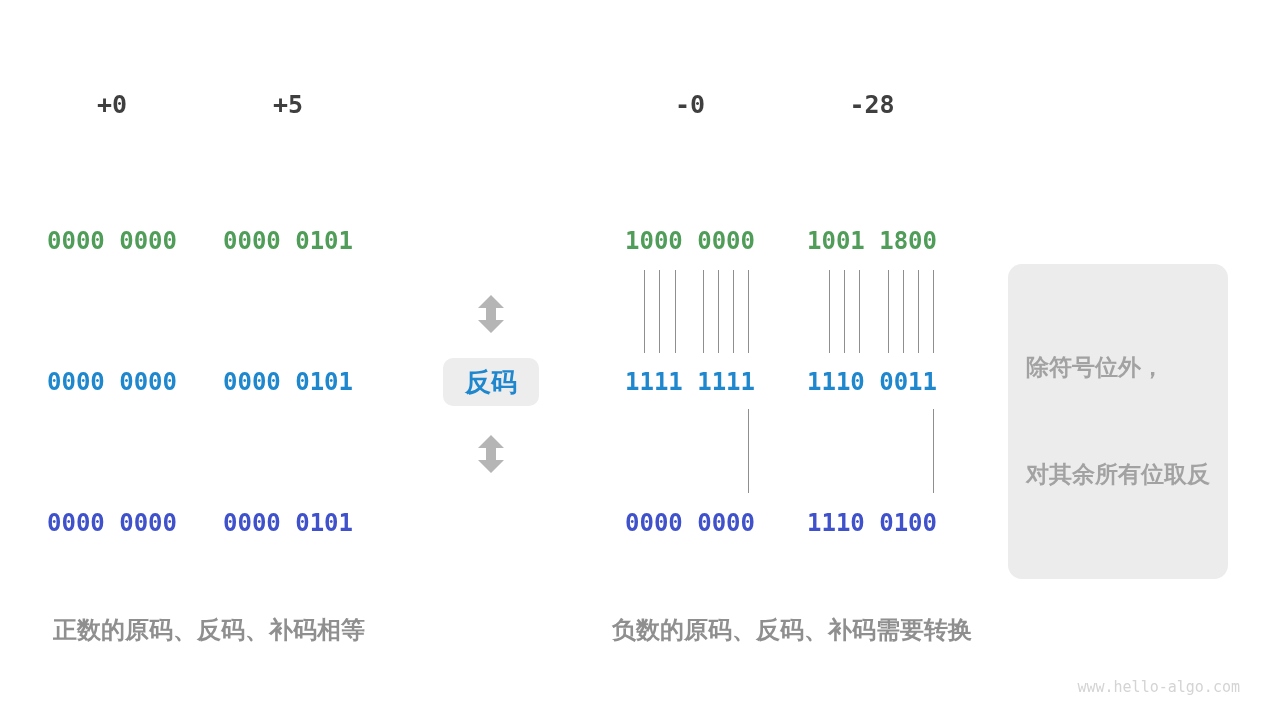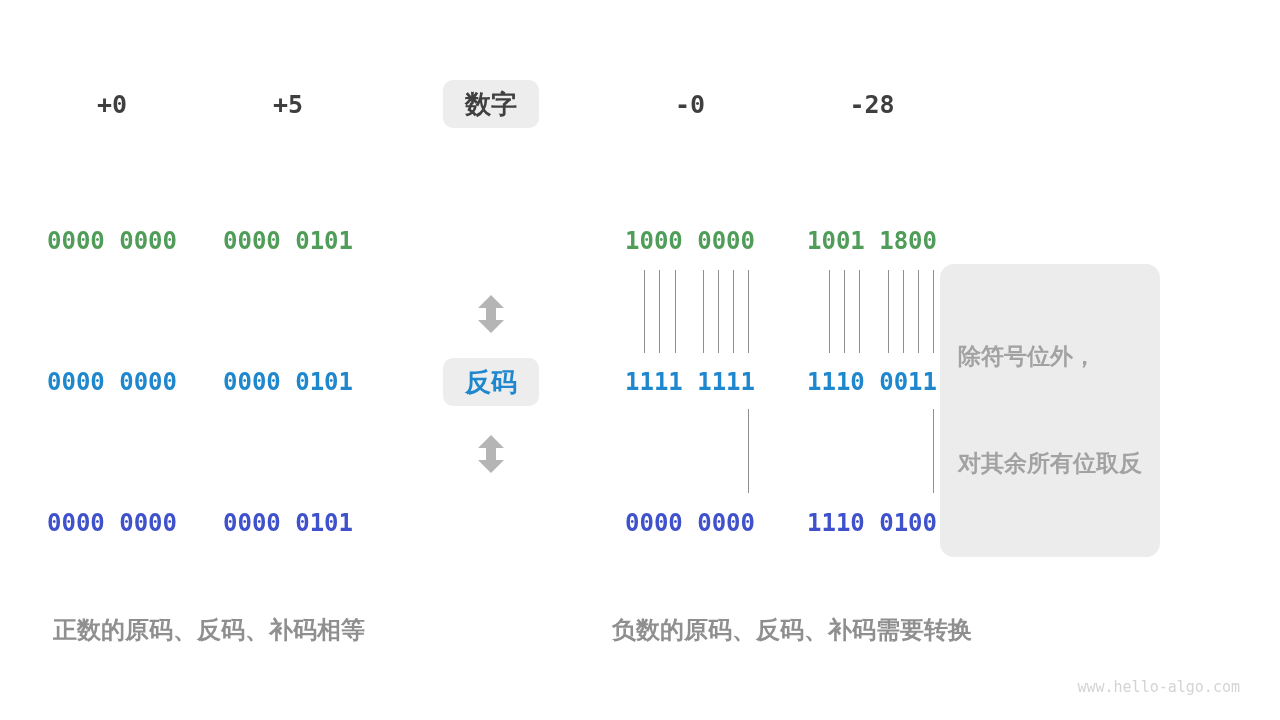--- a/index.html
+++ b/index.html
@@ -22,23 +22,20 @@
   .arrow{position:absolute;transform:translate(-50%,-50%);line-height:0;}
   .watermark{position:absolute;font-size:15px;color:#d4d4d4;}
 </style>
 </head>
 <body>
 
 <div class="canvas">
 
   <div class="cell num-header mono" style="left:112px;top:104px;">+0</div>
   <div class="cell num-header mono" style="left:288px;top:104px;">+5</div>
-  <div class="label-box" style="left:491px;top:104px;color:#3f3f3f;">
-    <span>数字</span>
-  </div>
   <div class="cell num-header mono" style="left:690px;top:104px;">-0</div>
   <div class="cell num-header mono" style="left:872px;top:104px;">-28</div>
 
   <div class="cell bin mono green" style="left:112px;top:241px;">0000 0000</div>
   <div class="cell bin mono green" style="left:288px;top:241px;">0000 0101</div>
   <div class="cell bin mono green" style="left:690px;top:241px;">1000 0000</div>
   <div class="cell bin mono green" style="left:872px;top:241px;">1001 1800</div>
 
   <div class="vline" style="left:644px;top:270px;height:83px;"></div>
   <div class="vline" style="left:659px;top:270px;height:83px;"></div>
@@ -76,21 +73,21 @@
     <svg width="26" height="38" viewBox="0 0 26 38">
         <path d="M13 0 L26 13 L18 13 L18 25 L26 25 L13 38 L0 25 L8 25 L8 13 L0 13 Z" fill="#b5b5b5"></path>
       </svg>
   </div>
 
   <div class="cell bin mono indigo" style="left:112px;top:523px;">0000 0000</div>
   <div class="cell bin mono indigo" style="left:288px;top:523px;">0000 0101</div>
   <div class="cell bin mono indigo" style="left:690px;top:523px;">0000 0000</div>
   <div class="cell bin mono indigo" style="left:872px;top:523px;">1110 0100</div>
 
-  <div class="ann-box" style="left:940px;top:264px;padding:4px 18px;">
+  <div class="ann-box" style="left:1008px;top:264px;padding:15px 18px;">
     <div>除符号位外，</div>
     <div>对其余所有位取反</div>
   </div>
 
   <div class="caption" style="left:53px;top:630px;">正数的原码、反码、补码相等</div>
   <div class="caption" style="left:612px;top:630px;">负数的原码、反码、补码需要转换</div>
 
   <div class="watermark mono" style="right:40px;top:678px;text-align:right;">www.hello-algo.com</div>
 
 </div>

